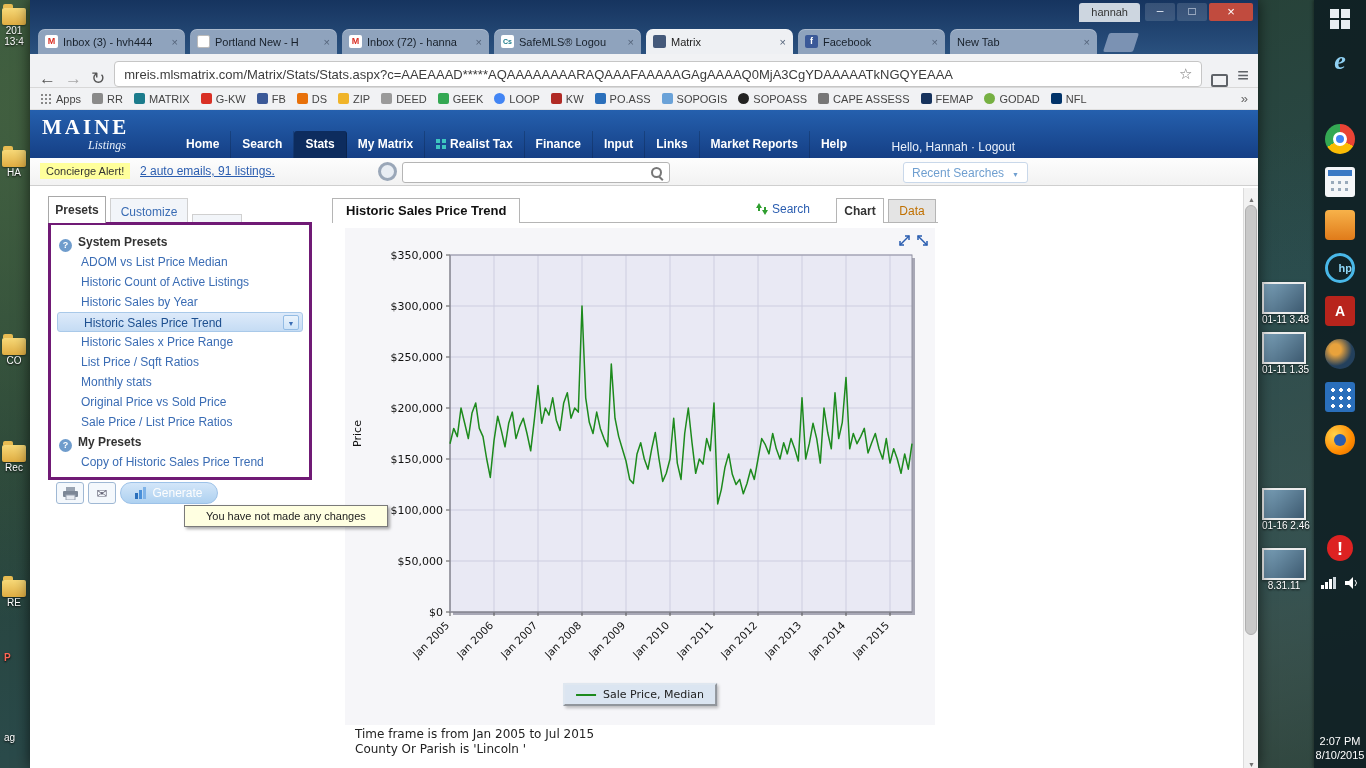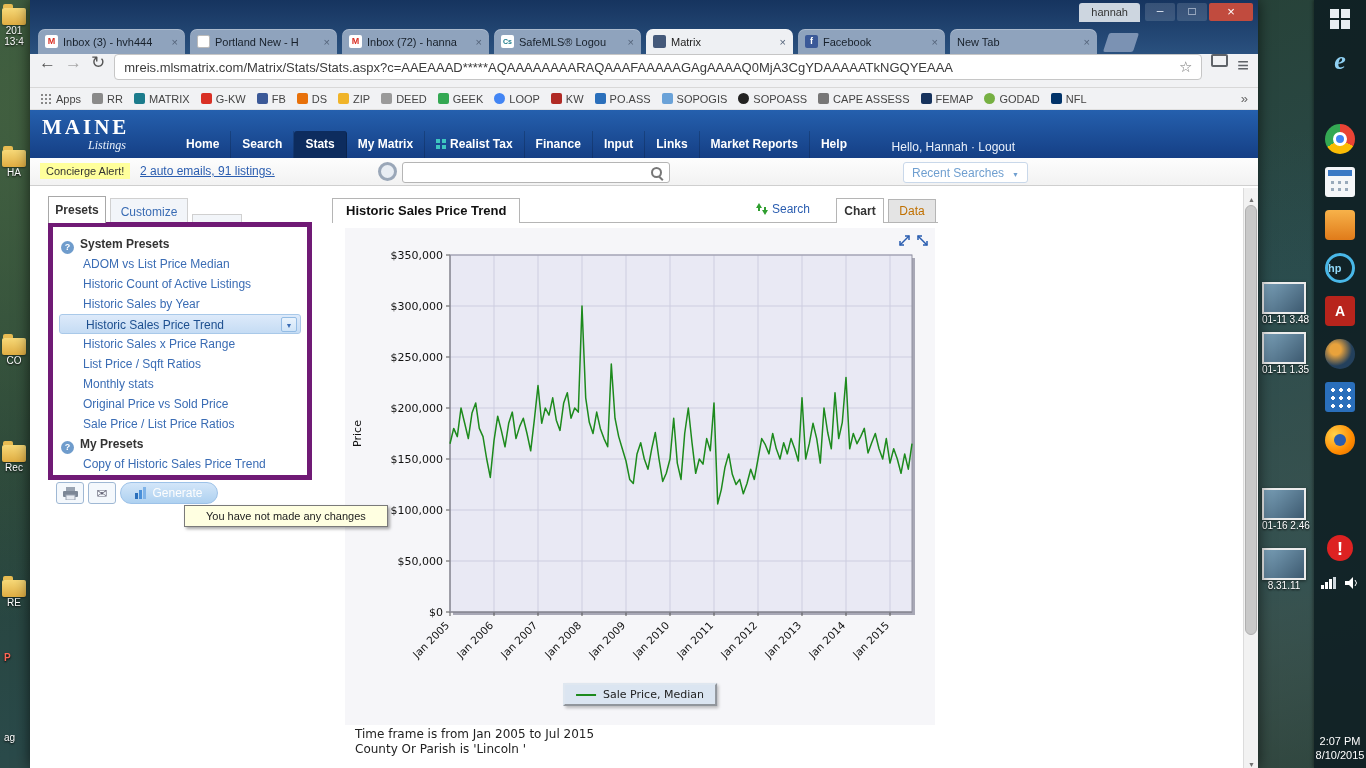--- a/index.html
+++ b/index.html
@@ -19,21 +19,21 @@
   
   #taskbar{position:absolute;right:0;top:0;width:52px;height:768px;background:rgba(14,30,34,.88);box-shadow:-1px 0 3px rgba(0,0,0,.4)}
   .tb-ic{width:30px;height:30px;margin:0 auto;position:relative}
   .ic-ie{color:#8fd0f2;font:italic bold 26px "Liberation Serif",serif;text-align:center;line-height:30px}
   .ic-chrome{border-radius:50%;background:conic-gradient(#ea4335 0 33%,#fbbc05 33% 66%,#34a853 66% 100%)}
   .ic-chrome::after{content:"";position:absolute;inset:8px;background:#4285f4;border:3px solid #fff;border-radius:50%}
   .ic-cal{background:#f4f6f8;border-radius:3px}
   .ic-cal::before{content:"";position:absolute;left:3px;right:3px;top:3px;height:6px;background:#3a79c4}
   .ic-cal::after{content:"";position:absolute;left:4px;right:4px;top:12px;bottom:4px;background:radial-gradient(circle,#9ab 1.5px,transparent 1.6px) 0 0/7px 7px}
   .ic-orange{background:linear-gradient(#f7b24a,#e07b1a);border-radius:4px}
-  .ic-hp{border:3px solid #49b8e8;border-radius:50%;color:#8fd8f8;font:bold 11px "Liberation Sans",sans-serif;text-align:left;line-height:24px}
+  .ic-hp{border:3px solid #49b8e8;border-radius:50%;color:#8fd8f8;font:bold 11px "Liberation Sans",sans-serif;text-align:right;line-height:24px}
   .ic-pdf{background:#b8241c;border-radius:4px;color:#fff;font:bold 14px "Liberation Sans",sans-serif;text-align:center;line-height:30px}
   .ic-globe{border-radius:50%;background:radial-gradient(circle at 35% 35%,#e8a23c 20%,#23405c 60%)}
   .ic-grid{background:#2a6fbb;border-radius:3px}
   .ic-grid::after{content:"";position:absolute;inset:4px;background:radial-gradient(circle,#fff 2px,transparent 2.1px) 0 0/8px 8px}
   .ic-ff{border-radius:50%;background:radial-gradient(circle at 32% 32%,#ffd24a,#ff8a00 62%,#d96c00)}
   .ic-ff::after{content:"";position:absolute;inset:9px;background:#2a5db0;border-radius:50%}
   .ic-alert{background:#d22;border-radius:50%;color:#fff;font:bold 18px "Liberation Sans",sans-serif;text-align:center;line-height:28px}
   #tb-clock{position:absolute;bottom:6px;width:100%;text-align:center;color:#fff;font-size:11px;line-height:14px}
   
   #win{position:absolute;left:30px;top:0;width:1228px;height:768px;box-shadow:0 0 14px rgba(0,0,0,.65)}
@@ -45,21 +45,21 @@
   .tab.active{background:#eef0f3;color:#222;z-index:2}
   .tab .ttl{white-space:nowrap;overflow:hidden;flex:1}
   .tab .i-x{margin-left:4px;color:#54637a;font-size:11px}
   .fav{width:13px;height:13px;border-radius:2px;flex:0 0 13px;text-align:center;font-weight:bold;line-height:13px;font-size:9px}
   .fav-gmail{background:#fff}.fav-gmail::before{content:"M";color:#d93025}
   .fav-doc{background:#fff;border:1px solid #bbb}
   .fav-cs{background:#fff}.fav-cs::before{content:"Cs";color:#1b7b8c;font-size:7px}
   .fav-matrix{background:#44597a}
   .fav-fb{background:#3b5998}.fav-fb::before{content:"f";color:#fff}
   .newtab-stub{position:absolute;bottom:2px;width:30px;height:19px;background:#7b92b3;transform:skewX(-18deg);border-radius:2px}
-  #toolbar{height:34px;background:#f1f2f4;display:flex;align-items:flex-start;padding:0 9px;gap:9px;border-bottom:1px solid #d8d8d8}
+  #toolbar{height:34px;background:#f1f2f4;display:flex;align-items:flex-end;padding:0 9px;gap:9px;border-bottom:1px solid #d8d8d8}
   .navg{font-size:17px;color:#555;line-height:1}
   .navg.dis{color:#a8a8a8}
   #addr{flex:1;height:26px;background:#fff;border:1px solid #c6c6c6;border-radius:4px;display:flex;align-items:center;padding:0 9px;font-size:13px;color:#3c3c3c;gap:6px;min-width:0}
   #addr .url{white-space:nowrap;overflow:hidden;flex:1}
   .i-star::before{content:"☆";color:#777;font-size:15px}
   .cast{width:17px;height:13px;border:2px solid #5f6368;border-radius:2px}
   .i-menu::before{content:"≡";font-size:20px;color:#5f6368}
   #bookmarks{height:22px;background:#f1f2f4;display:flex;align-items:center;padding:0 10px;gap:11px;font-size:11px;color:#444;border-bottom:1px solid #e0e0e0;overflow:hidden}
   .bk{display:flex;align-items:center;gap:4px;white-space:nowrap}
   .bk .chip{width:11px;height:11px;border-radius:2px;flex:0 0 11px}
@@ -82,21 +82,21 @@
   .i-mag{position:absolute;right:5px;top:3px;width:14px;height:14px}
   .i-mag::before{content:"";position:absolute;left:1px;top:1px;width:7px;height:7px;border:2px solid #777;border-radius:50%}
   .i-mag::after{content:"";position:absolute;left:10px;top:10px;width:5px;height:2px;background:#777;transform:rotate(45deg);transform-origin:0 0}
   #recent{position:absolute;left:873px;top:4px;height:21px;border:1px solid #c9d8ea;border-radius:3px;background:#fff;color:#6f9fd0;font-size:12px;padding:2px 8px;display:flex;gap:8px;align-items:center}
   .i-caret::before{content:"▼";font-size:7px;color:#6f9fd0}
   
   .ptab{position:absolute;height:26px;font-size:12px;display:flex;align-items:center;justify-content:center}
   #tab-presets{left:18px;top:86px;width:58px;background:#fff;border:1px solid #a8a8a8;border-bottom:none;font-weight:bold;color:#333;z-index:2;height:27px}
   #tab-customize{left:80px;top:88px;width:78px;background:#f2f5f9;border:1px solid #d0d0d0;border-bottom:none;color:#3a6cb4}
   #tab-save{left:162px;top:104px;width:50px;background:#f2f5f9;border:1px solid #d0d0d0;border-bottom:none;color:#3a6cb4}
-  #panelbox{position:absolute;left:18px;top:112px;width:264px;height:258px;border:5px solid #701a75;background:#fff;padding:7px 4px 0 4px;font-size:12px}
+  #panelbox{position:absolute;left:18px;top:112px;width:264px;height:258px;border:3px solid #701a75;background:#fff;padding:7px 4px 0 4px;font-size:12px}
   .prow{height:20px;line-height:20px;white-space:nowrap;overflow:hidden}
   .phead{font-weight:bold;color:#333;padding-left:4px}
   .i-q{display:inline-block;width:13px;height:13px;border-radius:50%;background:#6f9ccc;color:#fff;font-size:9px;font-weight:bold;text-align:center;line-height:13px;margin-right:6px;vertical-align:-2px}
   .i-q::before{content:"?"}
   .p-item{padding-left:26px;color:#3a6cb4}
   .p-item.sel{position:relative;background:linear-gradient(#ddeafa,#c5dcf4);border:1px solid #a9c9e9;border-radius:3px;color:#1d4f8f;margin:0 2px}
   .ddbtn{position:absolute;right:3px;top:2px;width:16px;height:15px;background:linear-gradient(#eaf3fc,#cfe4f8);border:1px solid #94bce4;border-radius:2px;text-align:center;line-height:13px}
   .ddbtn::before{content:"▼";font-size:7px;color:#3a6cb4}
   .toolbtn{position:absolute;top:372px;width:28px;height:22px;border:1px solid #9fb8d4;border-radius:3px;background:#f4f8fc;display:flex;align-items:center;justify-content:center}
   .i-mail::before{content:"✉";font-size:13px;color:#667}

